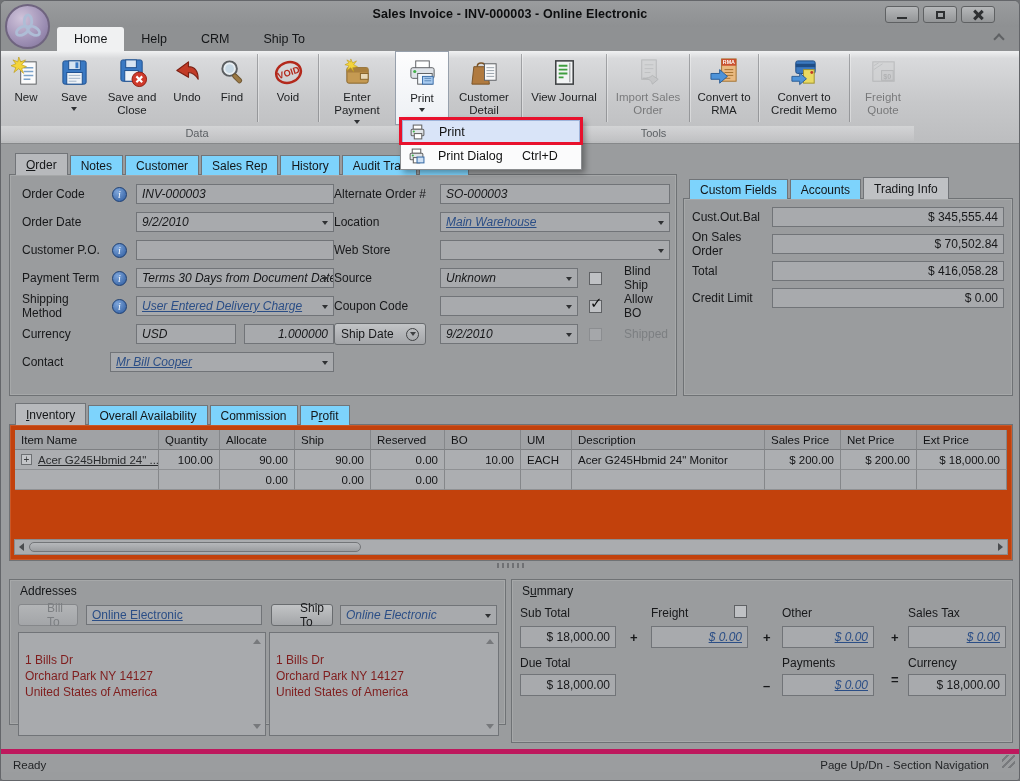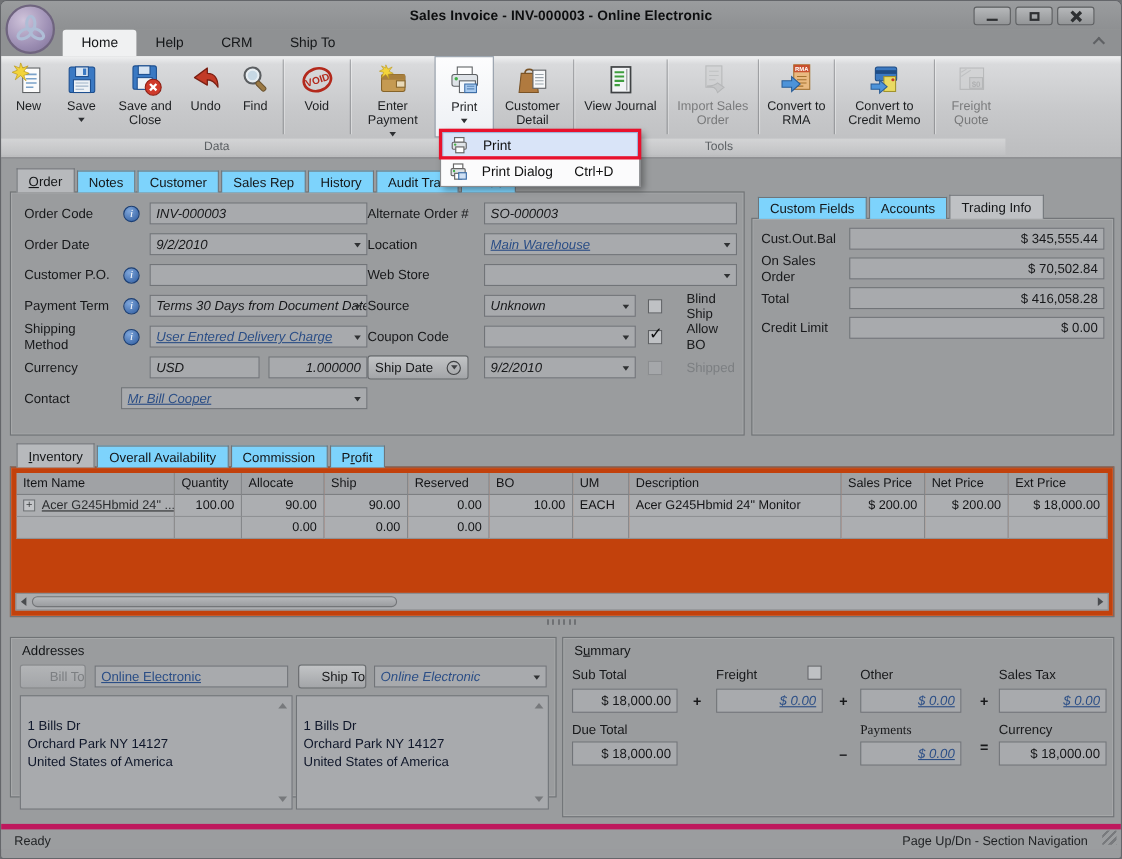--- a/index.html
+++ b/index.html
@@ -81,21 +81,21 @@
   .flabel{ font-size:12px; color:#17181a; }
   .info{ width:15px; height:15px; border-radius:50%; background:radial-gradient(circle at 35% 30%,#7fa6da,#2c5a9e);
     border:1px solid #1c3f74; color:#fff; font-size:10px; font-style:italic; font-family:"Liberation Serif",serif;
     display:flex; align-items:center; justify-content:center; }
   .chk{ width:13px; height:13px; background:#bfc1c4; border:1px solid #5f6164; position:relative; flex:0 0 13px;}
   .chk .tick{ position:absolute; left:0px; top:-7px; font-size:15px; font-weight:bold; color:#0c0d0e;}
   .chk.dis{ background:#a5a7aa; border-color:#8b8d90;}
   .chklbl{ font-size:12px; color:#17181a; margin-left:22px;}
   .chklbl.dis{ color:#7c7f82;}
   .pbtn{ background:linear-gradient(#c2c4c6,#a3a5a8); border:1px solid #696c6f; border-radius:3px;
-    font-size:12px; color:#17181a; display:flex; align-items:center; justify-content:flex-end; height:22px;}
+    font-size:12px; color:#17181a; display:flex; align-items:center; justify-content:flex-start; height:22px;padding-left:28px;}
   .pbtn.dis{ color:#7c7f82; background:linear-gradient(#b3b5b7,#a3a5a8); border-color:#85878a;}
   .tabstrip{ position:absolute; display:flex; gap:2px; align-items:flex-end; }
   .ptab{ height:20px; line-height:20px; padding:0 10px; font-size:12px; color:#141618;
     background:#7dd3fc; border:1px solid #717478; border-bottom:none;}
   .ptab.active{ background:#b7b9bc; height:22px; line-height:22px; z-index:3;}
   u{ text-decoration:underline;}
 
   
   #form-box{ left:8px; top:173px; width:668px; height:222px;}
   .form-col{ position:absolute; top:9px;}
@@ -130,21 +130,21 @@
   .haL{ border-right:5px solid #4a4c4f;} .haR{ border-left:5px solid #4a4c4f; margin-left:auto;}
   .hthumb{ position:absolute; left:14px; width:332px; top:2px; height:10px; border:1px solid #737578;
     border-radius:6px; background:linear-gradient(#b6b8bb,#9b9da0);}
   .splitter{ position:absolute; left:496px; top:562px; width:28px; height:5px;
     background:repeating-linear-gradient(90deg,#6f7174 0 2px,transparent 2px 5px);}
 
   
   #addr-box{ left:8px; top:578px; width:497px; height:146px;}
   #sum-box{ left:510px; top:578px; width:502px; height:164px;}
   .boxtitle{ position:absolute; left:10px; top:4px; font-size:12px; color:#141618;}
-  .addr-area{ position:absolute; background:#a8aaad; border:1px solid #717478; font-size:12px; color:#0f172a;
+  .addr-area{ position:absolute; background:#a8aaad; border:1px solid #717478; font-size:12px; color:#7f1d1d;
     padding:3px 6px; white-space:pre-line; line-height:16px;}
   .mini-arrow{ position:absolute; right:4px; width:0; height:0; border-left:4px solid transparent;
     border-right:4px solid transparent; opacity:.45;}
   .ma-up{ top:6px; border-bottom:5px solid #3c3e41;} .ma-dn{ bottom:6px; border-top:5px solid #3c3e41;}
   .sum-label{ position:absolute; font-size:12px; color:#17181a;}
   .sum-box{ position:absolute; height:22px;}
   .sum-op{ position:absolute; font-size:13px; color:#17181a; font-weight:bold;}
 
   
   .statusbar{ position:absolute; left:0; right:0; top:748px; height:23px; background:#9b9d9f;
@@ -641,21 +641,21 @@
     <div class="sum-op" style="left:251px; top:50px;">+</div>
     <div class="fld rt sum-box" style="left:270px; top:46px; width:92px;">
         <span class="link ital">$ 0.00</span>
       </div>
     <div class="sum-op" style="left:379px; top:50px;">+</div>
     <div class="fld rt sum-box" style="left:396px; top:46px; width:98px;">
         <span class="link ital">$ 0.00</span>
       </div>
 
     <div class="sum-label" style="left:8px; top:76px;">Due Total</div>
-    <div class="sum-label" style="left:270px; top:76px;font-family:Liberation Serif, serif;">Payments</div>
+    <div class="sum-label" style="left:270px; top:76px;">Payments</div>
     <div class="sum-label" style="left:396px; top:76px;">Currency</div>
 
     <div class="fld rt sum-box" style="left:8px; top:94px; width:96px;">
         <span>$ 18,000.00</span>
       </div>
     <div class="sum-op" style="left:251px; top:98px;">–</div>
     <div class="fld rt sum-box" style="left:270px; top:94px; width:92px;">
         <span class="link ital">$ 0.00</span>
       </div>
     <div class="sum-op" style="left:379px; top:92px;">=</div>

